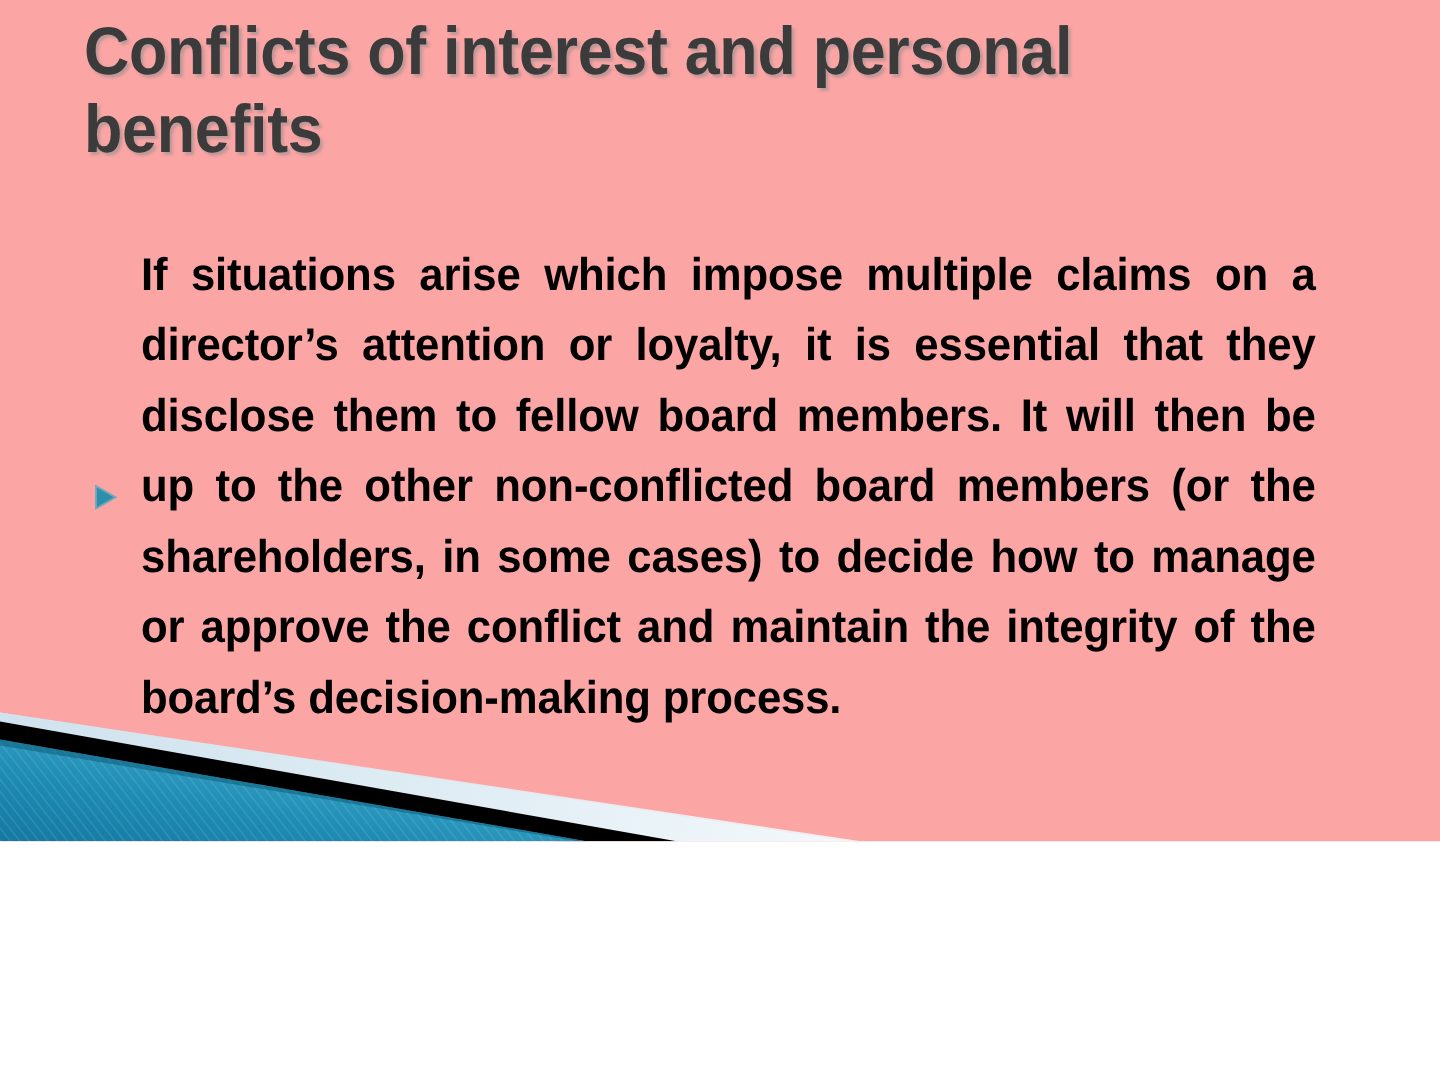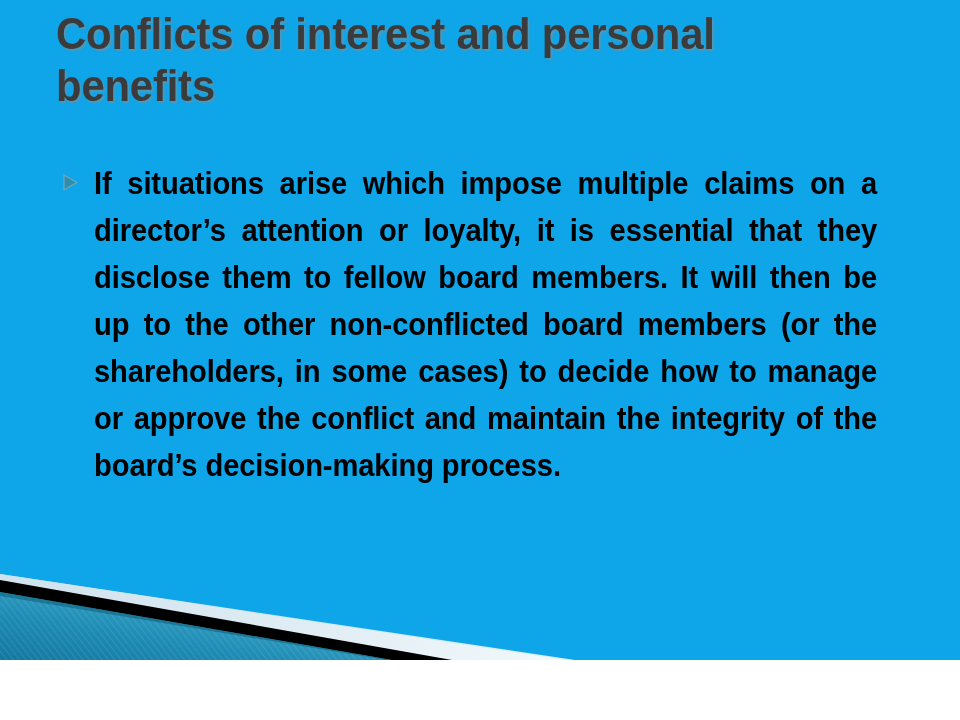--- a/index.html
+++ b/index.html
@@ -4,22 +4,22 @@
 <title>Slide</title>
 <style>
   html, body {
     margin: 0;
     padding: 0;
     background: #ffffff;
   }
   #slide {
     position: relative;
     width: 960px;
-    height: 660px;
-    background: #0ea5e9;
+    height: 561px;
+    background: #fca5a5;
     overflow: hidden;
     font-family: "Liberation Sans", sans-serif;
   }
 
   
   #title-block {
     position: absolute;
     left: 56px;
     top: 8px;
     width: 860px;
@@ -41,21 +41,21 @@
 
   
   #body-block {
     position: absolute;
     left: 62px;
     top: 160px;
     width: 852px;
   }
   .bullet-row {
     display: flex;
-    align-items: flex-start;
+    align-items: center;
   }
   .bullet-marker {
     flex: 0 0 auto;
     width: 32px;
     padding-top: 13px;
     line-height: 0;
   }
   .bullet-marker svg { display: block; }
   .bullet-text {
     flex: 1 1 auto;

